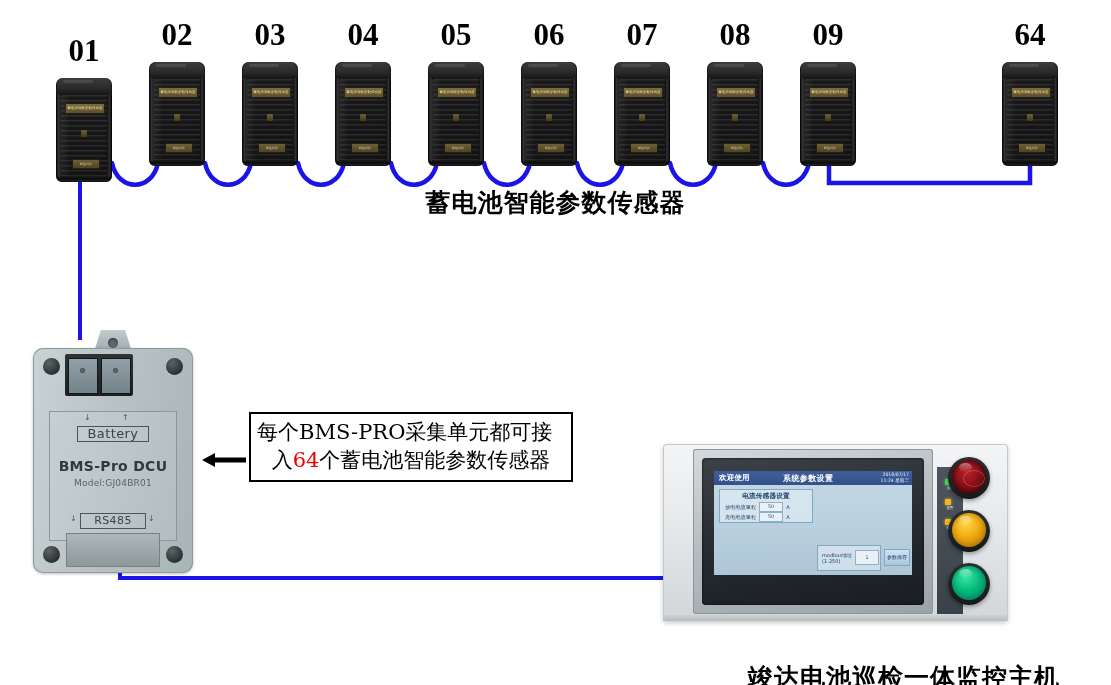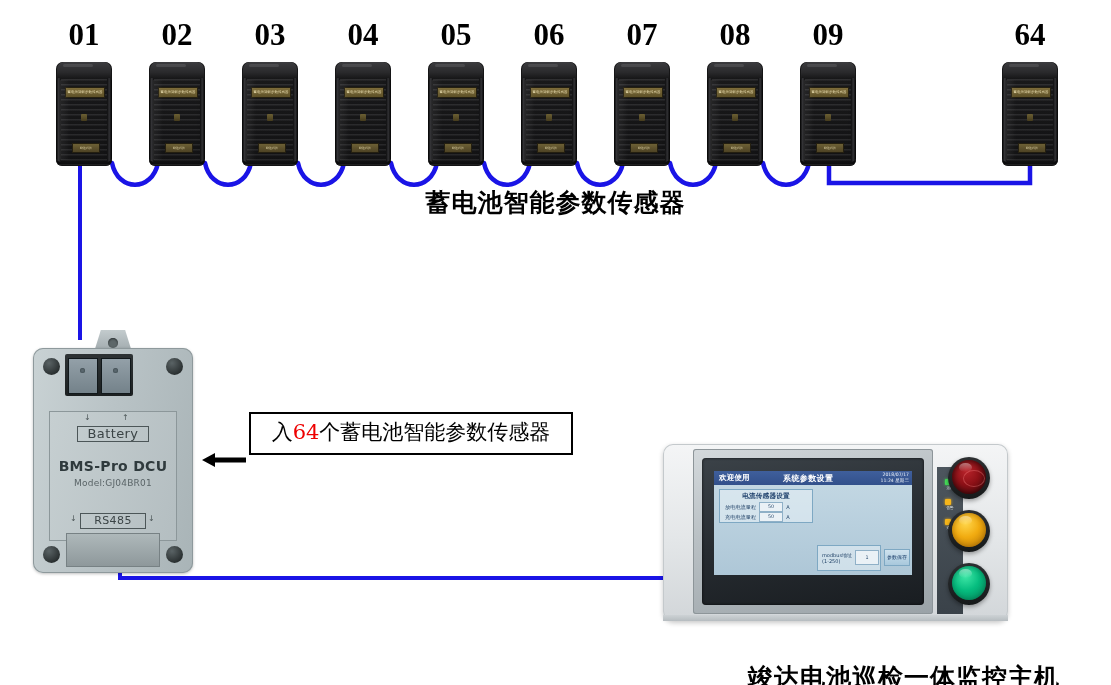--- a/index.html
+++ b/index.html
@@ -347,21 +347,21 @@
     top: 444px;
     width: 345px;
     height: 177px;
   }
   .hmi-cabinet {
     position: absolute;
     left: 0; top: 0;
     width: 345px; height: 177px;
     background: linear-gradient(180deg,#f4f5f6 0%, #e3e6e8 55%, #d2d6d9 100%);
     box-shadow: inset 0 0 0 1px #c4c9cc, 0 2px 5px rgba(0,0,0,0.22);
-    border-radius: 10px;
+    border-radius: 4px;
   }
   .hmi-bezel {
     position: absolute;
     left: 30px; top: 5px;
     width: 240px; height: 165px;
     background: linear-gradient(165deg,#d4d9dc 0%, #b9c0c4 40%, #9aa2a7 100%);
     border-radius: 3px;
     box-shadow: inset 0 0 0 1px #8d9599;
   }
   .hmi-inner {
@@ -568,21 +568,21 @@
       <path d="M763,163 C769,192 803,192 809,163"></path>
     </g>
 
     <polyline points="829,163 829,183 1030,183 1030,163" fill="none" stroke="#1a14e6" stroke-width="4.5"></polyline>
 
     <line x1="80" y1="163" x2="80" y2="340" stroke="#1a14e6" stroke-width="4"></line>
 
     <polyline points="120,570 120,578 665,578" fill="none" stroke="#1a14e6" stroke-width="4"></polyline>
   </svg>
 
-  <div class="sensor-unit" style="left:56px; top:62px;">
+  <div class="sensor-unit" style="left:56px; top:78px;">
     <div class="sensor-number">01</div>
     <div class="sensor-body">
       <div class="sensor-cap"></div>
       <div class="sensor-fins"></div>
       <div class="sensor-side-l"></div>
       <div class="sensor-side-r"></div>
       <div class="sensor-nameplate">蓄电池智能参数传感器</div>
       <div class="sensor-dot"></div>
       <div class="sensor-footplate">竣达科技</div>
       <div class="sensor-gloss"></div>
@@ -744,20 +744,21 @@
 
       <div class="dcu-rail"></div>
     </div>
   </div>
 
   <svg id="anno-arrow" viewBox="0 0 44 20">
     <polygon points="0,10 13,3 13,7.5 44,7.5 44,12.5 13,12.5 13,17" fill="#000"></polygon>
   </svg>
 
   <div id="annotation">
+    <div class="anno-line">每个BMS-PRO采集单元都可接</div>
     <div class="anno-line second">
       <span>入</span><span class="anno-red">64</span><span>个蓄电池智能参数传感器</span>
     </div>
   </div>
 
   <div id="hmi">
     <div class="hmi-cabinet">
 
       <div class="hmi-bezel">
         <div class="hmi-inner">

